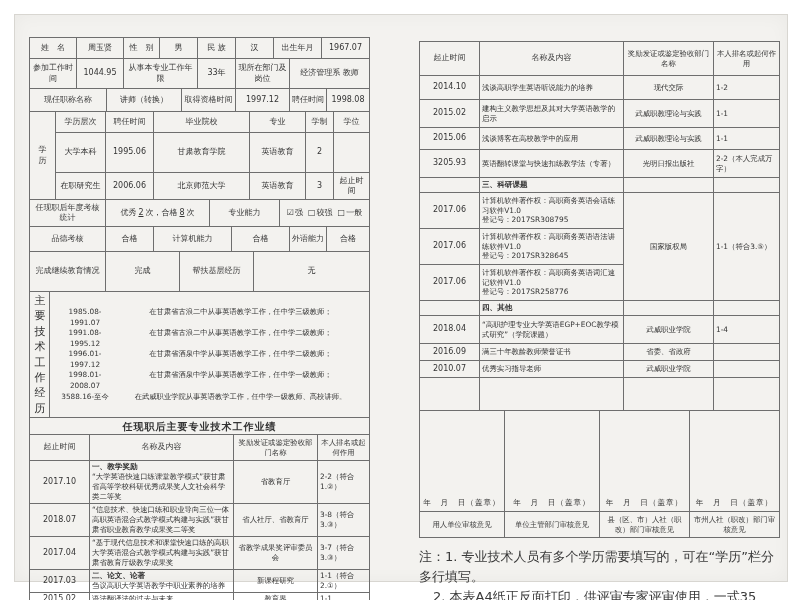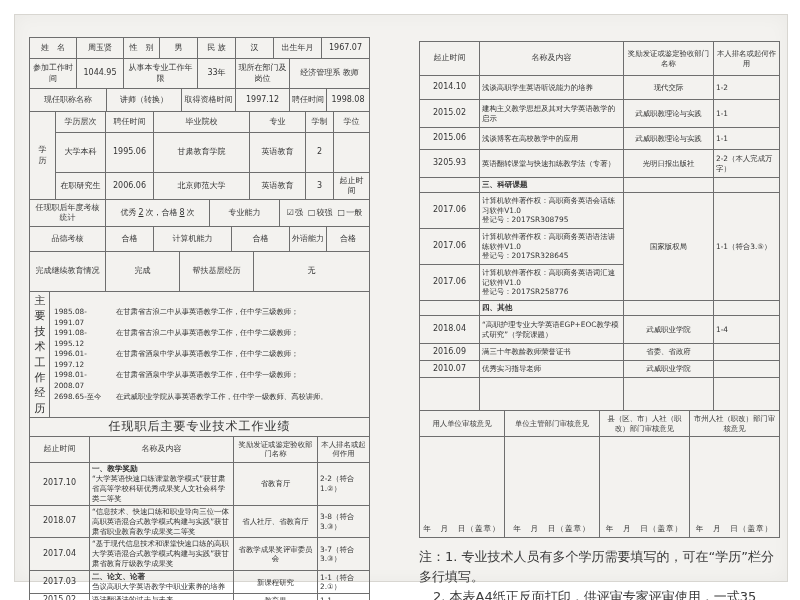--- a/index.html
+++ b/index.html
@@ -32,24 +32,24 @@
   .tbl td{
     border:1px solid #6e6e6e;
     padding:1px 2px;
     text-align:center;vertical-align:middle;
     overflow:hidden;line-height:1.3;
   }
   .tbl td.lft{text-align:left;}
   .lab{color:#3a3a3a;}
   .vcell span{display:inline-block;width:9px;word-break:break-all;line-height:1.35;}
   .vcell2 span{display:inline-block;width:16px;word-break:break-all;line-height:1.4;font-size:11px;}
-  .hist-line{display:flex;text-align:left;font-size:7.3px;line-height:1.45;}
+  .hist-line{display:flex;text-align:center;font-size:7.3px;line-height:1.45;}
   .hist-line .per{flex:0 0 62px;}
   .hist-line .dsc{flex:1;}
-  .sechead{font-weight:normal;font-size:12px;letter-spacing:1px;}
+  .sechead{font-weight:bold;font-size:10px;letter-spacing:1px;}
   .sec{font-weight:bold;text-align:left;font-size:7.6px;}
   .atxt{text-align:left;font-size:7.4px;line-height:1.35;}
   .small{font-size:7.4px;}
   .cbrow{display:flex;justify-content:center;gap:10px;}
   .cb i{font-style:normal;margin-right:1px;}
   .ul{text-decoration:underline;padding:0 2px;}
   .stamp-cell{height:96px;vertical-align:bottom !important;padding-bottom:3px !important;font-size:7.6px;letter-spacing:1px;}
   .notes{margin-top:9px;font-size:13px;line-height:1.55;color:#3a3a3a;text-align:left;}
   .notes .n2{padding-left:14px;}
   .filler td{height:30px;}
@@ -249,21 +249,21 @@
               </div>
           <div class="hist-line">
                 <span class="per">1996.01-1997.12</span>
                 <span class="dsc">在甘肃省酒泉中学从事英语教学工作，任中学二级教师；</span>
               </div>
           <div class="hist-line">
                 <span class="per">1998.01-2008.07</span>
                 <span class="dsc">在甘肃省酒泉中学从事英语教学工作，任中学一级教师；</span>
               </div>
           <div class="hist-line">
-                <span class="per">2698.65-至今</span>
+                <span class="per">3588.16-至今</span>
                 <span class="dsc">在武威职业学院从事英语教学工作，任中学一级教师、高校讲师。</span>
               </div>
         </td>
       </tr>
     </tbody>
       </table>
 
     <table class="tbl">
       <colgroup>
           <col style="width:60px">
@@ -455,31 +455,31 @@
       </table>
 
     <table class="tbl w2">
       <colgroup>
           <col style="width:85px">
           <col style="width:95px">
           <col style="width:90px">
           <col style="width:90px">
         </colgroup>
       <tbody>
-          <tr style="height:26px">
+          <tr>
+        <td class="stamp-cell">年　月　日（盖章）</td>
+        <td class="stamp-cell">年　月　日（盖章）</td>
+        <td class="stamp-cell">年　月　日（盖章）</td>
+        <td class="stamp-cell">年　月　日（盖章）</td>
+      </tr>
+      <tr style="height:26px">
         <td class="lab small">用人单位审核意见</td>
         <td class="lab small">单位主管部门审核意见</td>
         <td class="lab small">县（区、市）人社（职改）部门审核意见</td>
         <td class="lab small">市州人社（职改）部门审核意见</td>
-      </tr>
-      <tr>
-        <td class="stamp-cell">年　月　日（盖章）</td>
-        <td class="stamp-cell">年　月　日（盖章）</td>
-        <td class="stamp-cell">年　月　日（盖章）</td>
-        <td class="stamp-cell">年　月　日（盖章）</td>
       </tr>
     </tbody>
       </table>
 
     <div class="notes">
       <div>注：1. 专业技术人员有多个学历需要填写的，可在“学历”栏分多行填写。</div>
       <div class="n2">2. 本表A4纸正反面打印，供评审专家评审使用，一式35份。</div>
     </div>
   </div>
 

